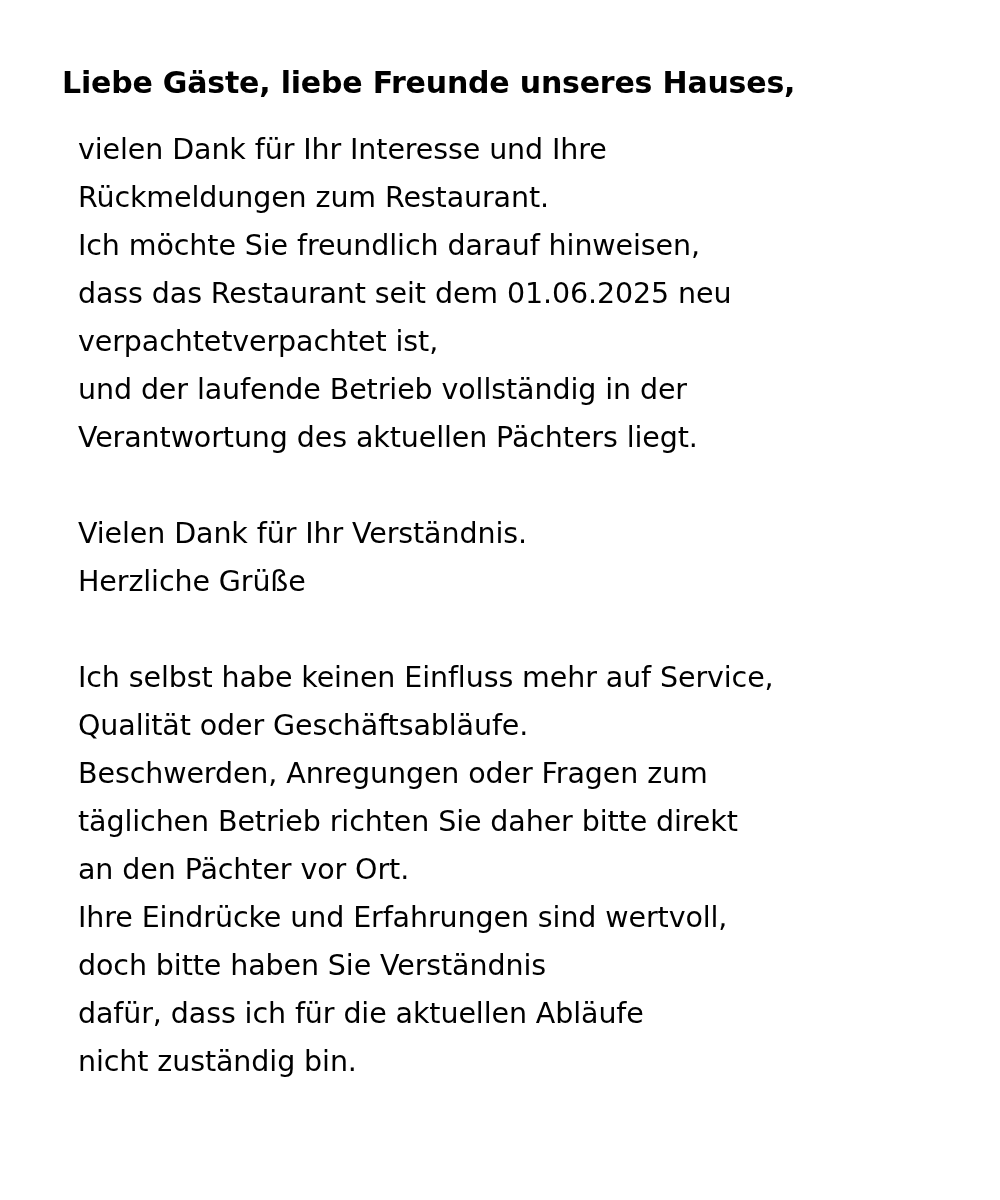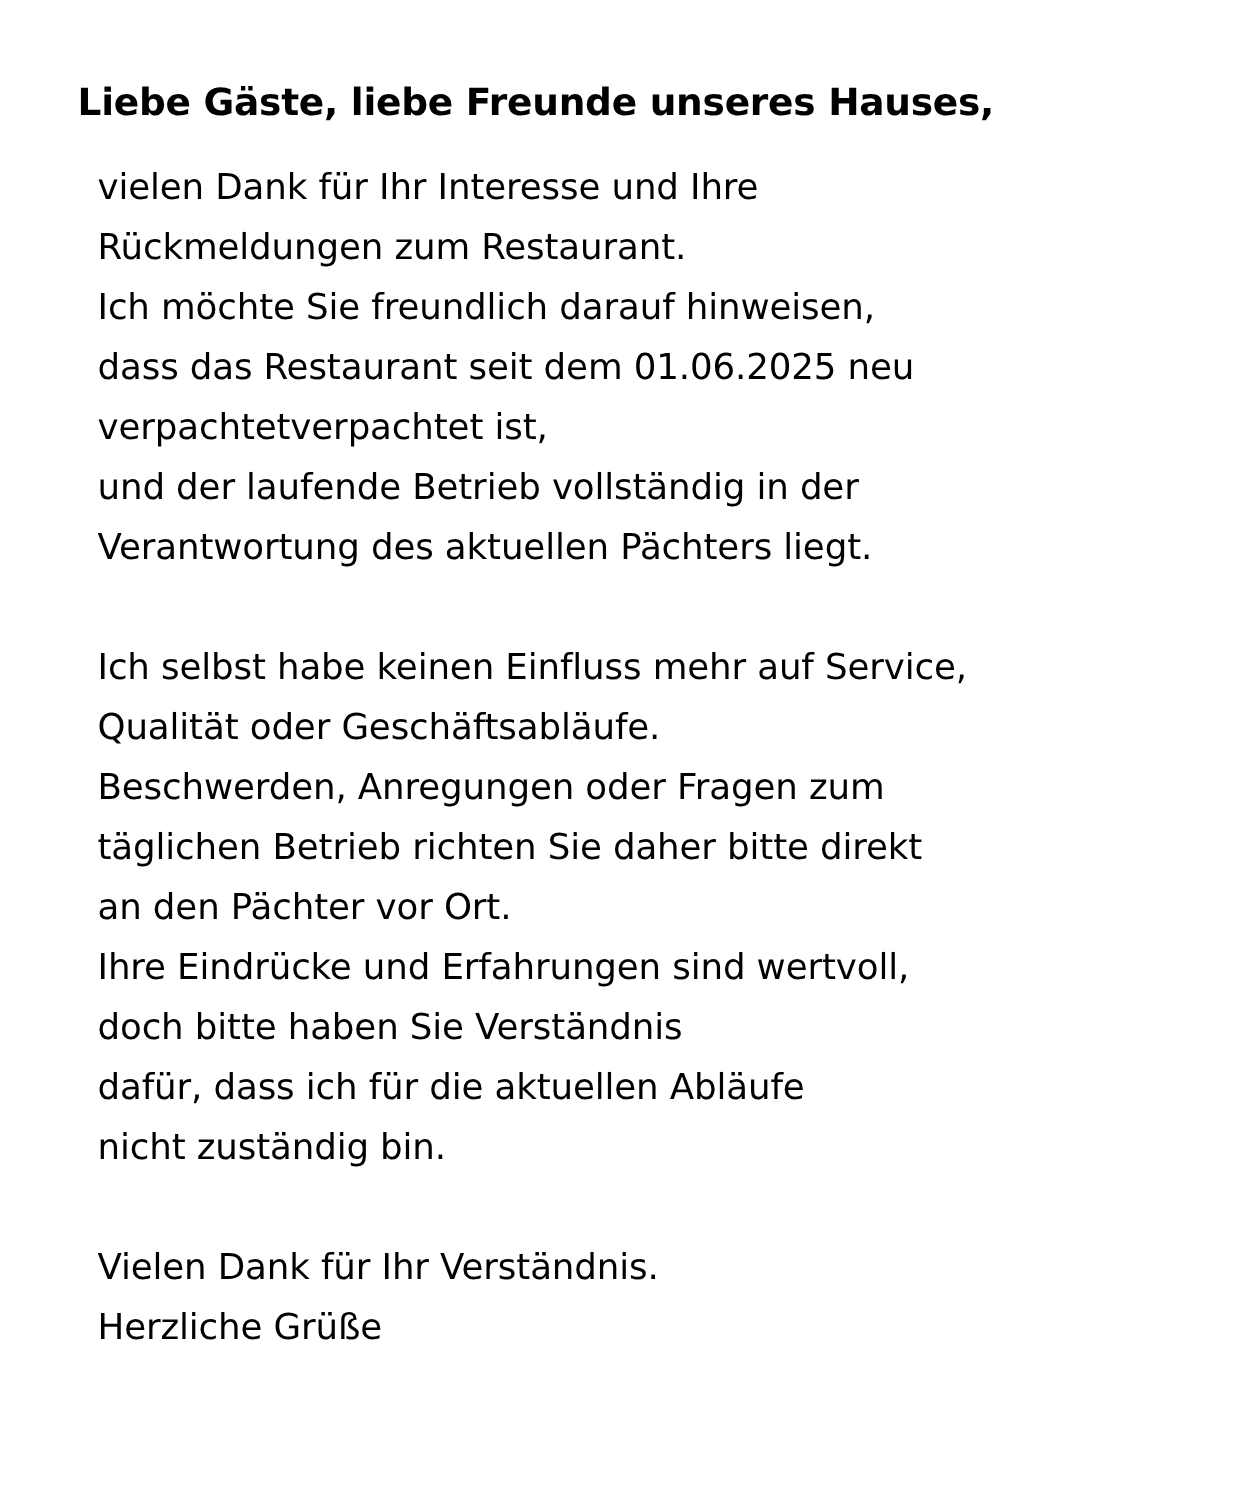--- a/index.html
+++ b/index.html
@@ -51,26 +51,26 @@
   <h1 class="letter-heading">Liebe Gäste, liebe Freunde unseres Hauses,</h1>
 
   <div class="letter-body">
     <p class="para">vielen Dank für Ihr Interesse und Ihre
 Rückmeldungen zum Restaurant.
 Ich möchte Sie freundlich darauf hinweisen,
 dass das Restaurant seit dem 01.06.2025 neu
 verpachtetverpachtet ist,
 und der laufende Betrieb vollständig in der
 Verantwortung des aktuellen Pächters liegt.</p>
+    <p class="para">Vielen Dank für Ihr Verständnis.
+Herzliche Grüße</p>
     <p class="para">Ich selbst habe keinen Einfluss mehr auf Service,
 Qualität oder Geschäftsabläufe.
 Beschwerden, Anregungen oder Fragen zum
 täglichen Betrieb richten Sie daher bitte direkt
 an den Pächter vor Ort.
 Ihre Eindrücke und Erfahrungen sind wertvoll,
 doch bitte haben Sie Verständnis
 dafür, dass ich für die aktuellen Abläufe
 nicht zuständig bin.</p>
-    <p class="para">Vielen Dank für Ihr Verständnis.
-Herzliche Grüße</p>
   </div>
 
 </div>
 
 </body></html>

